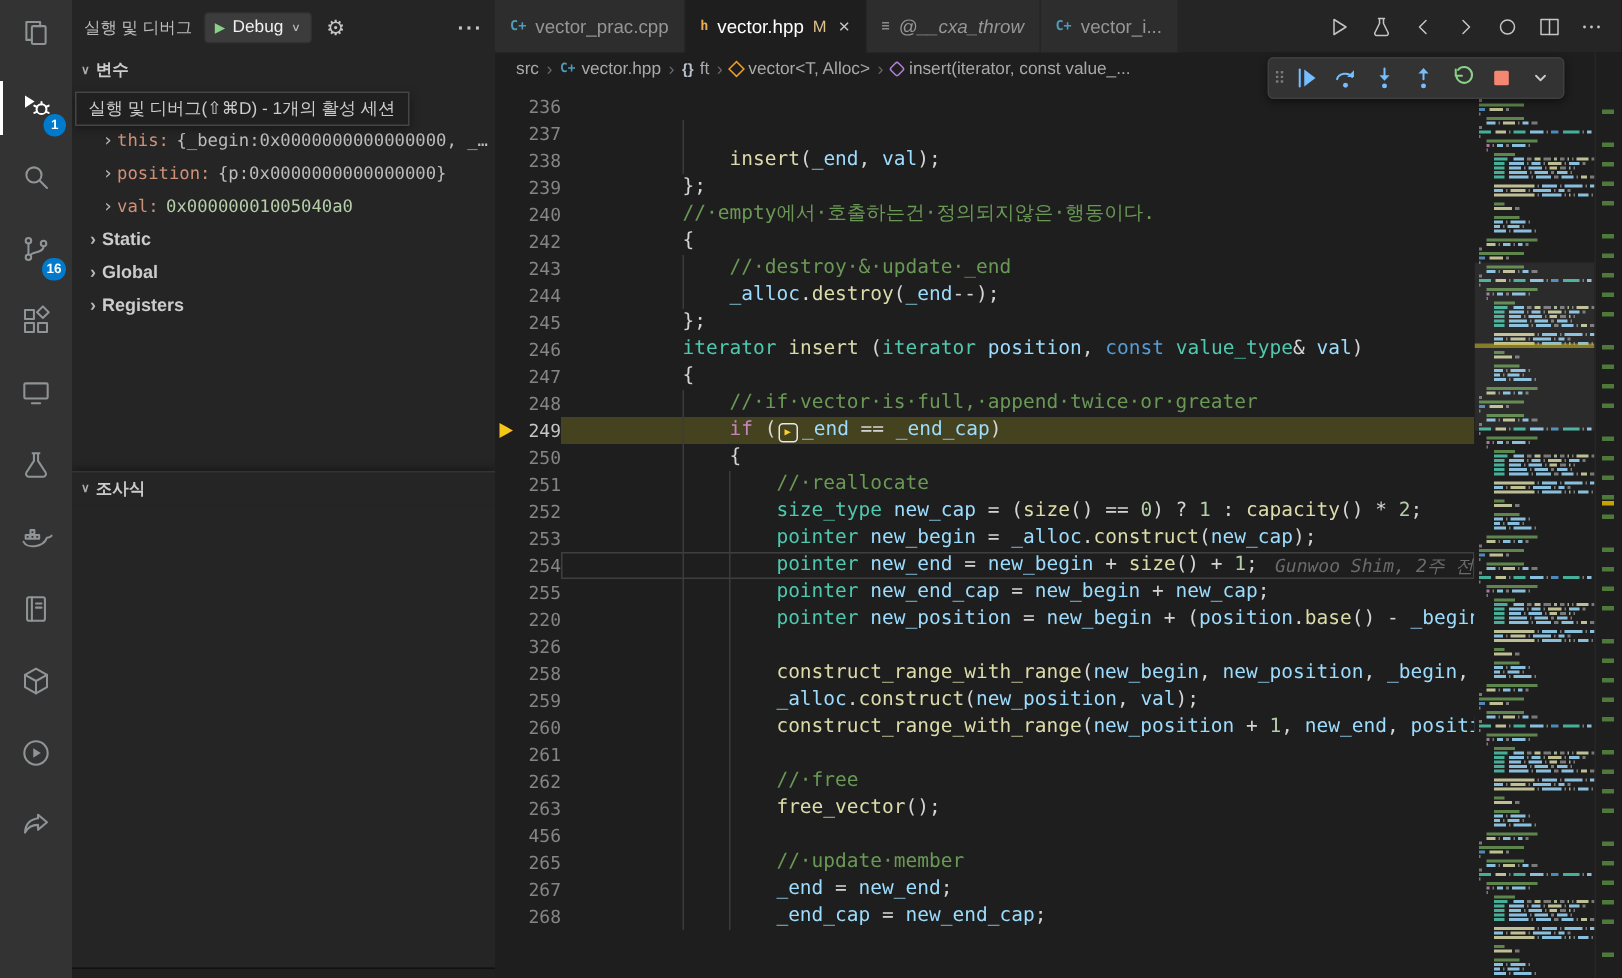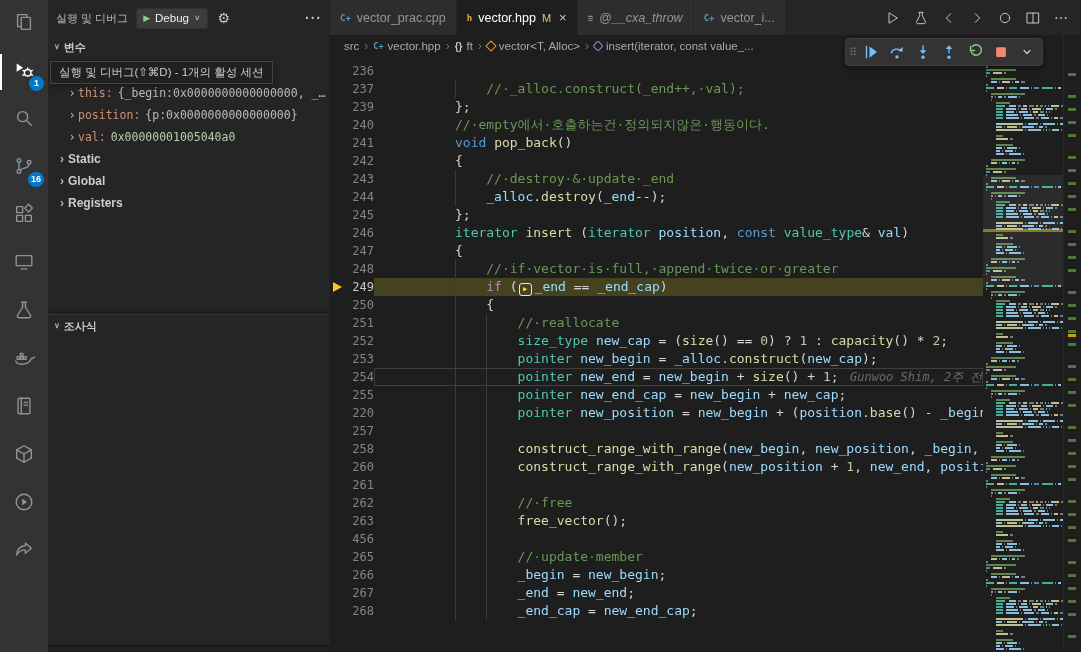--- a/index.html
+++ b/index.html
@@ -324,36 +324,36 @@
     </div>
   <div class="codewrap" id="code">
       <div class="cl">
         <span class="glyph"></span>
         <span class="ln">236</span>
         <span class="ct"></span>
       </div>
       <div class="cl">
         <span class="glyph"></span>
         <span class="ln">237</span>
-        <span class="ct"><span class="ig"></span><span class="tk-m">//·_alloc.construct(_end++,·val);</span></span>
+        <span class="ct"><span class="ig"></span></span>
+      </div>
+      <div class="cl">
+        <span class="glyph"></span>
+        <span class="ln">238</span>
+        <span class="ct"><span class="ig"></span><span class="tk-f">insert</span><span class="tk-o">(</span><span class="tk-v">_end</span><span class="tk-o">, </span><span class="tk-v">val</span><span class="tk-o">);</span></span>
       </div>
       <div class="cl">
         <span class="glyph"></span>
         <span class="ln">239</span>
         <span class="ct"><span class="tk-o">};</span></span>
       </div>
       <div class="cl">
         <span class="glyph"></span>
         <span class="ln">240</span>
         <span class="ct"><span class="tk-m">//·empty에서·호출하는건·정의되지않은·행동이다.</span></span>
-      </div>
-      <div class="cl">
-        <span class="glyph"></span>
-        <span class="ln">241</span>
-        <span class="ct"><span class="tk-k">void</span><span class="tk-o"> </span><span class="tk-f">pop_back</span><span class="tk-o">()</span></span>
       </div>
       <div class="cl">
         <span class="glyph"></span>
         <span class="ln">242</span>
         <span class="ct"><span class="tk-o">{</span></span>
       </div>
       <div class="cl">
         <span class="glyph"></span>
         <span class="ln">243</span>
         <span class="ct"><span class="ig"></span><span class="tk-m">//·destroy·&amp;·update·_end</span></span>
@@ -420,30 +420,35 @@
         <span class="ln">255</span>
         <span class="ct"><span class="ig"></span><span class="ig"></span><span class="tk-t">pointer</span><span class="tk-o"> </span><span class="tk-v">new_end_cap</span><span class="tk-o"> = </span><span class="tk-v">new_begin</span><span class="tk-o"> + </span><span class="tk-v">new_cap</span><span class="tk-o">;</span></span>
       </div>
       <div class="cl">
         <span class="glyph"></span>
         <span class="ln">220</span>
         <span class="ct"><span class="ig"></span><span class="ig"></span><span class="tk-t">pointer</span><span class="tk-o"> </span><span class="tk-v">new_position</span><span class="tk-o"> = </span><span class="tk-v">new_begin</span><span class="tk-o"> + (</span><span class="tk-v">position</span><span class="tk-o">.</span><span class="tk-f">base</span><span class="tk-o">() - </span><span class="tk-v">_begin</span></span>
       </div>
       <div class="cl">
         <span class="glyph"></span>
-        <span class="ln">257</span>
+        <span class="ln">326</span>
         <span class="ct"><span class="ig"></span><span class="ig"></span></span>
       </div>
       <div class="cl">
         <span class="glyph"></span>
         <span class="ln">258</span>
         <span class="ct"><span class="ig"></span><span class="ig"></span><span class="tk-f">construct_range_with_range</span><span class="tk-o">(</span><span class="tk-v">new_begin</span><span class="tk-o">, </span><span class="tk-v">new_position</span><span class="tk-o">, </span><span class="tk-v">_begin</span><span class="tk-o">, </span></span>
       </div>
       <div class="cl">
         <span class="glyph"></span>
+        <span class="ln">259</span>
+        <span class="ct"><span class="ig"></span><span class="ig"></span><span class="tk-v">_alloc</span><span class="tk-o">.</span><span class="tk-f">construct</span><span class="tk-o">(</span><span class="tk-v">new_position</span><span class="tk-o">, </span><span class="tk-v">val</span><span class="tk-o">);</span></span>
+      </div>
+      <div class="cl">
+        <span class="glyph"></span>
         <span class="ln">260</span>
         <span class="ct"><span class="ig"></span><span class="ig"></span><span class="tk-f">construct_range_with_range</span><span class="tk-o">(</span><span class="tk-v">new_position</span><span class="tk-o"> + </span><span class="tk-n">1</span><span class="tk-o">, </span><span class="tk-v">new_end</span><span class="tk-o">, </span><span class="tk-v">position</span></span>
       </div>
       <div class="cl">
         <span class="glyph"></span>
         <span class="ln">261</span>
         <span class="ct"><span class="ig"></span><span class="ig"></span></span>
       </div>
       <div class="cl">
         <span class="glyph"></span>
@@ -457,25 +462,20 @@
       </div>
       <div class="cl">
         <span class="glyph"></span>
         <span class="ln">456</span>
         <span class="ct"><span class="ig"></span><span class="ig"></span></span>
       </div>
       <div class="cl">
         <span class="glyph"></span>
         <span class="ln">265</span>
         <span class="ct"><span class="ig"></span><span class="ig"></span><span class="tk-m">//·update·member</span></span>
-      </div>
-      <div class="cl">
-        <span class="glyph"></span>
-        <span class="ln">266</span>
-        <span class="ct"><span class="ig"></span><span class="ig"></span><span class="tk-v">_begin</span><span class="tk-o"> = </span><span class="tk-v">new_begin</span><span class="tk-o">;</span></span>
       </div>
       <div class="cl">
         <span class="glyph"></span>
         <span class="ln">267</span>
         <span class="ct"><span class="ig"></span><span class="ig"></span><span class="tk-v">_end</span><span class="tk-o"> = </span><span class="tk-v">new_end</span><span class="tk-o">;</span></span>
       </div>
       <div class="cl">
         <span class="glyph"></span>
         <span class="ln">268</span>
         <span class="ct"><span class="ig"></span><span class="ig"></span><span class="tk-v">_end_cap</span><span class="tk-o"> = </span><span class="tk-v">new_end_cap</span><span class="tk-o">;</span></span>

